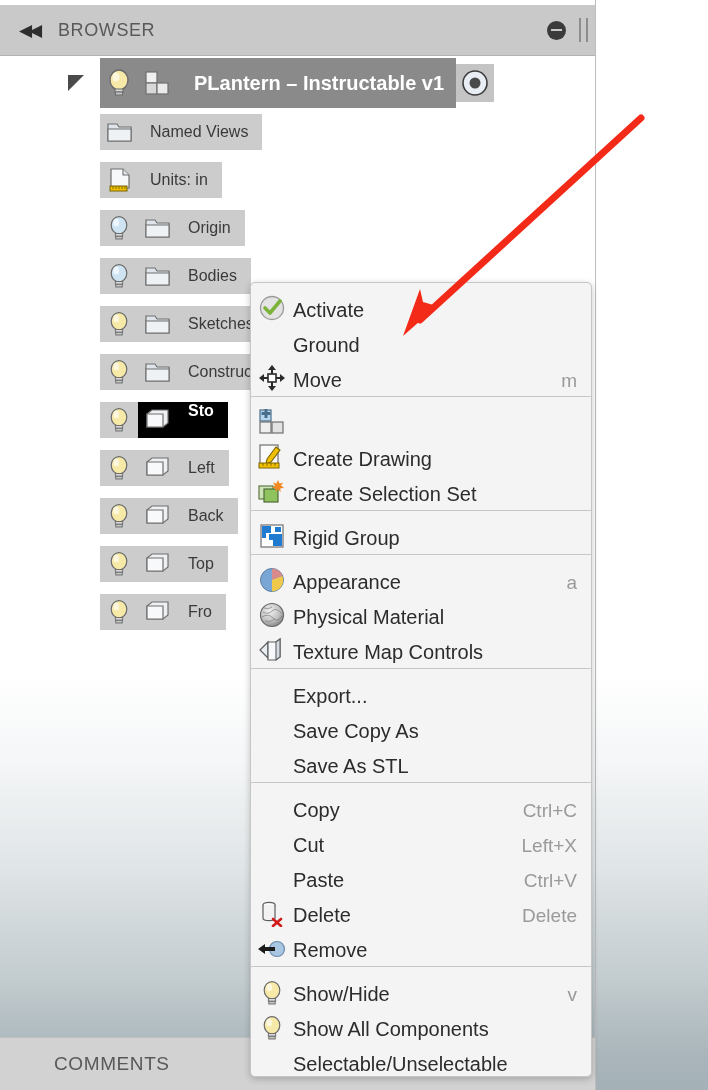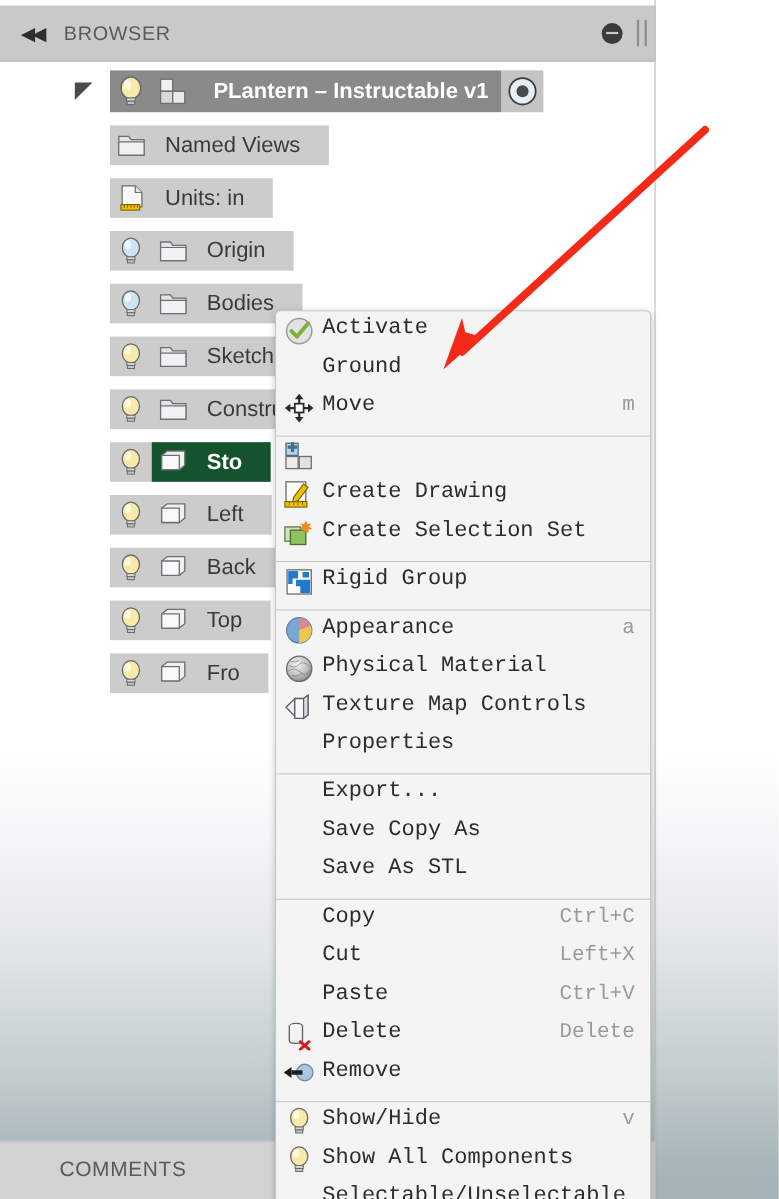--- a/index.html
+++ b/index.html
@@ -137,57 +137,56 @@
 
   .row-body {
     display: flex;
     align-items: center;
     height: 36px;
     background: #cccccc;
     margin-left: 12px;
   }
   .row-body.root {
     background: #8a8a8a;
-    height: 38px;
+    height: 50px;
   }
 
   .bulb {
     width: 38px; height: 36px;
     flex: 0 0 auto;
     display: flex; align-items: center; justify-content: center;
   }
   .bulb svg { display: block; }
 
   .node-icon {
     width: 40px; height: 36px;
     flex: 0 0 auto;
     display: flex; align-items: center; justify-content: center;
   }
   .node-icon svg { display: block; }
 
   .node-label {
-    font-size: 20px;
+    font-size: 16px;
     color: #3a3a3a;
-    padding: 0 26px 0 10px;
+    padding: 0 14px 0 10px;
     white-space: nowrap;
   }
   .node-label.root-label {
     color: #ffffff;
     font-weight: bold;
     font-size: 20px;
     padding: 0 12px 0 16px;
   }
   .node-label.selected {
     color: #ffffff;
     font-weight: bold;
   }
   .selected-block {
-    background: #14532d;
+    background: #000000;
     display: flex;
-    align-items: center;
     height: 36px;
   }
   .root-toggle {
     width: 38px; height: 38px;
     background: #c4c4c4;
     display: flex; align-items: center; justify-content: center;
     flex: 0 0 auto;
   }
 
   
@@ -244,23 +243,22 @@
     border: 1px solid #c6c6c6;
     border-radius: 5px;
     box-shadow: 0 2px 7px rgba(0,0,0,0.22);
     z-index: 40;
     padding: 4px 0 0 0;
     box-sizing: border-box;
   }
   .menu-item {
     height: 35px;
     display: flex;
-    align-items: flex-start;
+    align-items: flex-end;
     position: relative;
-    font-family: Liberation Mono, monospace;
   }
   .menu-icon {
     width: 42px;
     flex: 0 0 auto;
     display: flex; align-items: center; justify-content: center;
   }
   .menu-icon svg { display: block; }
   .menu-label {
     font-size: 20px;
     color: #2c2c2c;
@@ -732,25 +730,20 @@
     <span class="menu-icon">
       <svg width="28" height="28" viewBox="0 0 28 28">
         <path d="M2 14 l8 -8 v16 Z" fill="#e8eef3" stroke="#5e5e5e" stroke-width="1.2"></path>
         <path d="M10 6 h8 l4 -3 v18 l-4 3 h-8 Z" fill="#f6f8fa" stroke="#5e5e5e" stroke-width="1.2"></path>
         <path d="M18 6 l4 -3 v18 l-4 3 Z" fill="#d4dde5" stroke="#5e5e5e" stroke-width="1.1"></path>
       </svg>
     </span>
     <span class="menu-label">Texture Map Controls</span>
     <span class="menu-shortcut"></span>
   </div>
-  <div class="menu-item">
-    <span class="menu-icon"></span>
-    <span class="menu-label">Properties</span>
-    <span class="menu-shortcut"></span>
-  </div>
 
   <div class="menu-sep"></div>
 
   <div class="menu-item">
     <span class="menu-icon"></span>
     <span class="menu-label">Export...</span>
     <span class="menu-shortcut"></span>
   </div>
   <div class="menu-item">
     <span class="menu-icon"></span>

